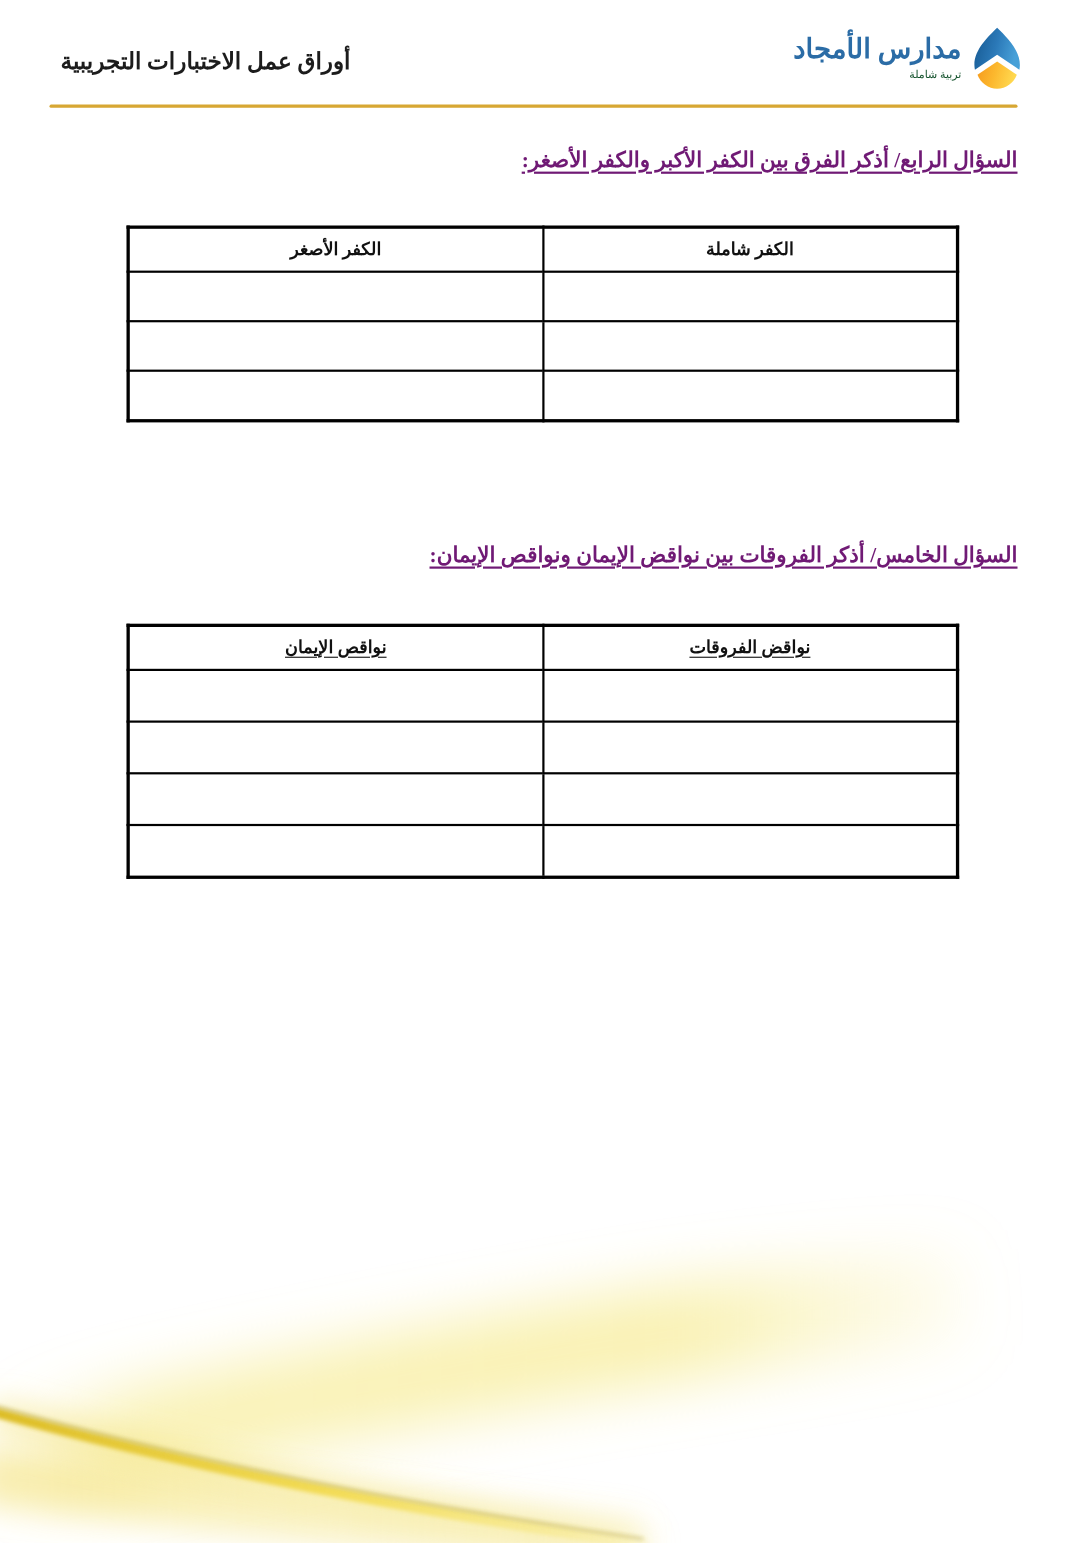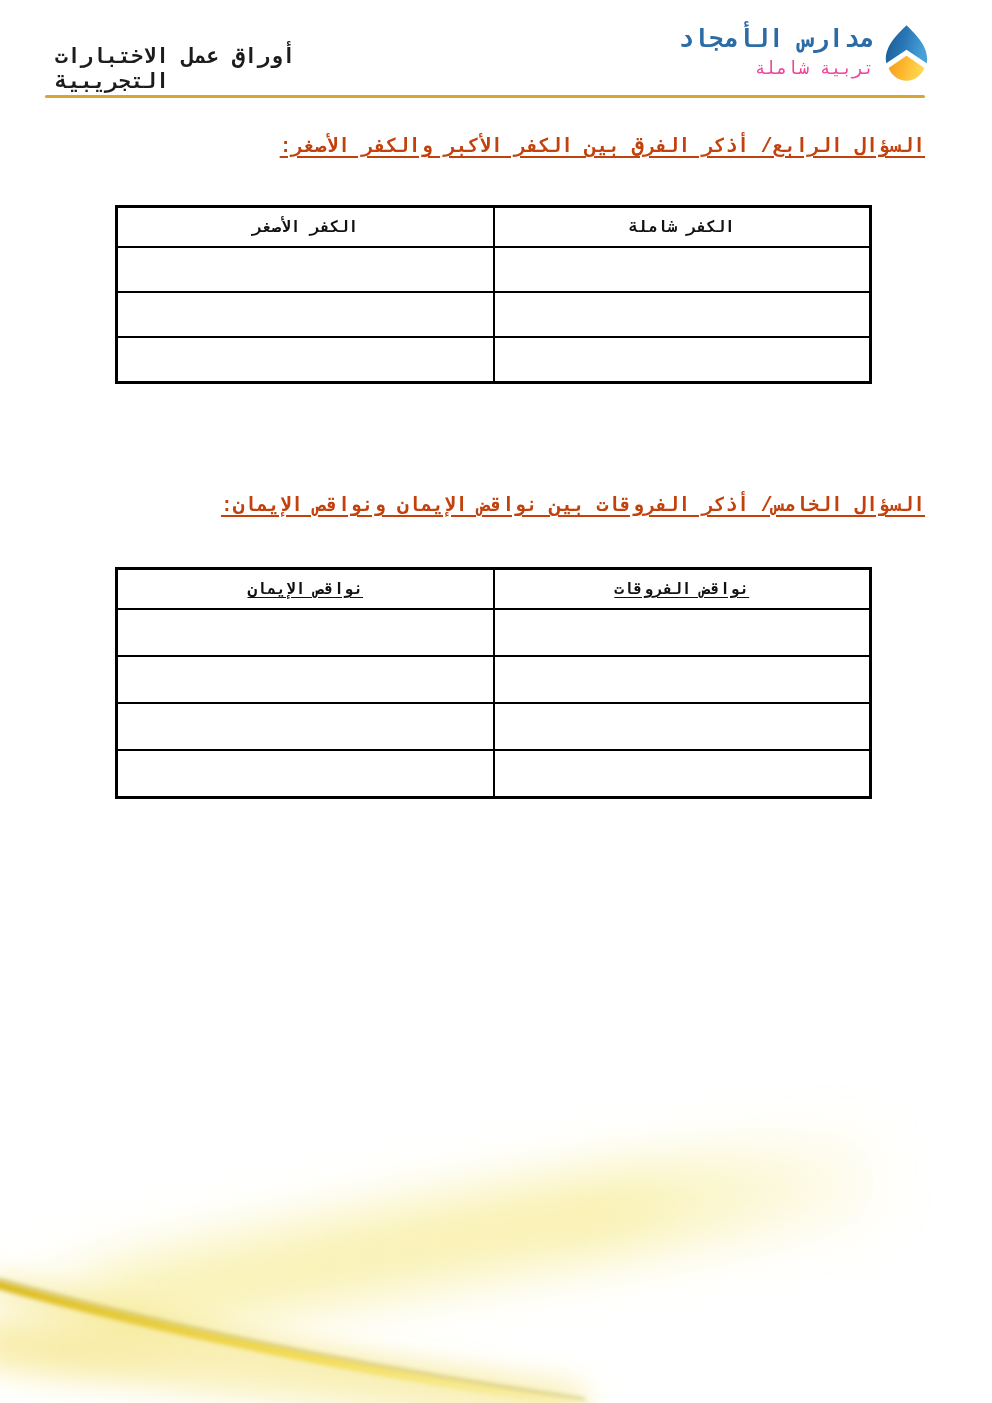--- a/index.html
+++ b/index.html
@@ -1,50 +1,50 @@
 <!DOCTYPE html>
 <html lang="ar"><head>
 <meta charset="utf-8">
 <style>
   html,body{margin:0;padding:0;background:#fff;}
   .page{
     position:relative;
     width:972px;height:1403px;
     background:#ffffff;
     overflow:hidden;
-    font-family:Liberation Mono, monospace;
+    font-family:Liberation Serif, serif;
   }
   
   .doc-title{
     position:absolute;left:55px;top:44px;width:320px;
     direction:rtl;text-align:left;
     font-size:21px;font-weight:bold;color:#1c1c1c;
   }
   .logo{
     position:absolute;right:42px;top:24px;
     display:flex;flex-direction:row;align-items:center;gap:9px;justify-content:flex-end;
   }
   .logo-text{display:flex;flex-direction:column;align-items:flex-end;}
   .logo-name{
     direction:rtl;font-size:25px;font-weight:bold;color:#2b6ca6;
     line-height:1.15;letter-spacing:-0.5px;
   }
   .logo-tagline{
-    direction:rtl;font-size:18px;color:#ec4899;margin-top:1px;padding-left:2px;
+    direction:rtl;font-size:10px;color:#14532d;margin-top:1px;padding-left:2px;
   }
   .logo-mark{width:47px;height:58px;}
   .header-rule{
     position:absolute;left:45px;right:47px;top:95px;height:3px;
     background:#d7a733;border-radius:2px;
   }
   
   .q-heading{
     position:absolute;right:47px;
     direction:rtl;
-    font-size:19.5px;font-weight:bold;color:#c2410c;
+    font-size:19.5px;font-weight:bold;color:#701a75;
     text-decoration:underline;
     text-underline-offset:4px;
     text-decoration-thickness:1.5px;
   }
   #q4-heading{top:134px;}
   #q5-heading{top:493px;}
   
   table.answer-table{
     position:absolute;left:115px;width:757px;
     border-collapse:collapse;table-layout:fixed;

